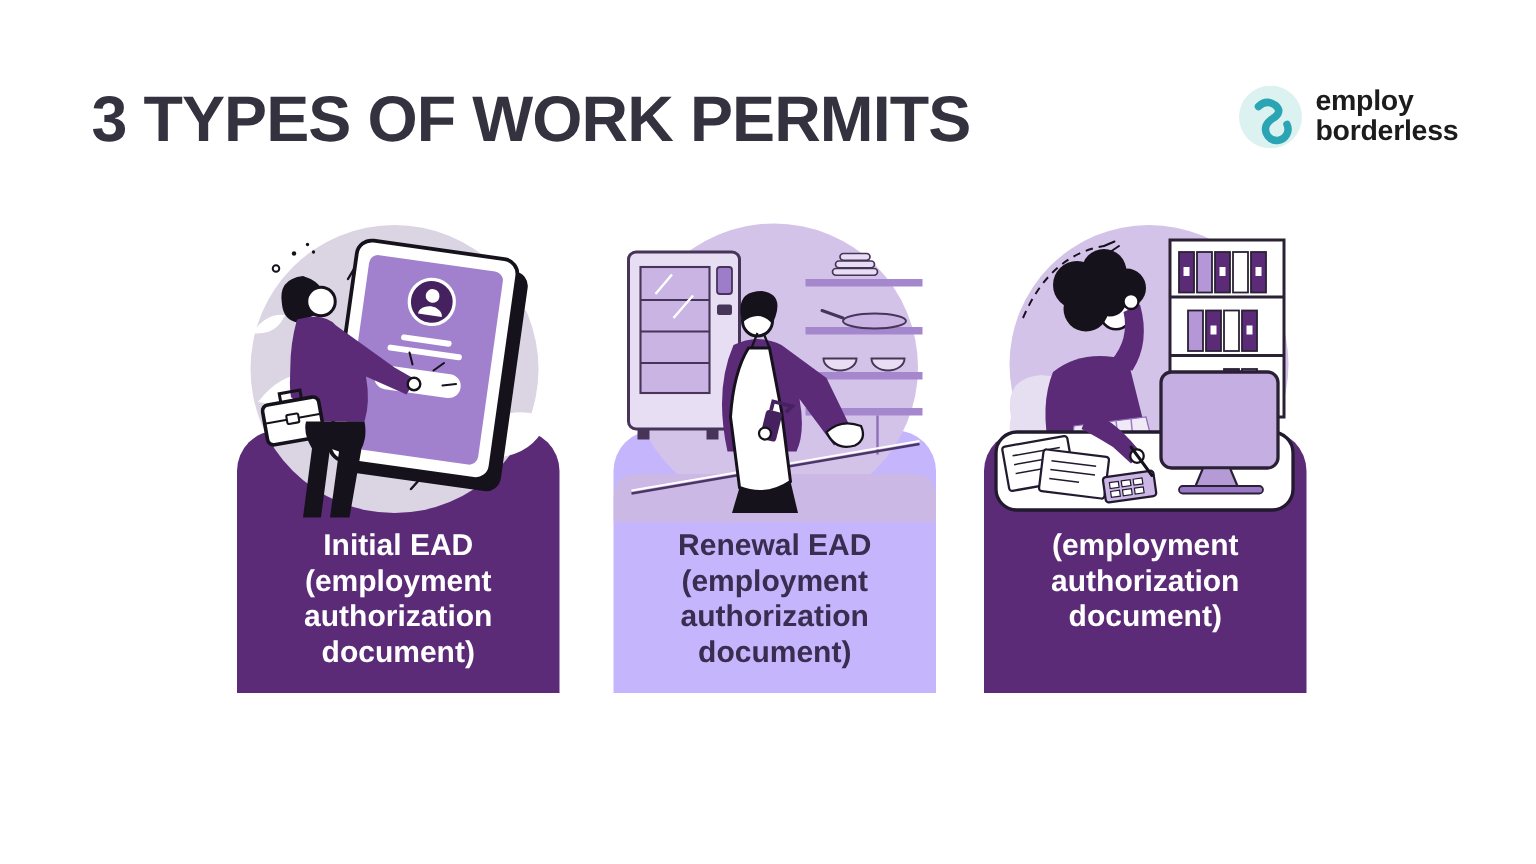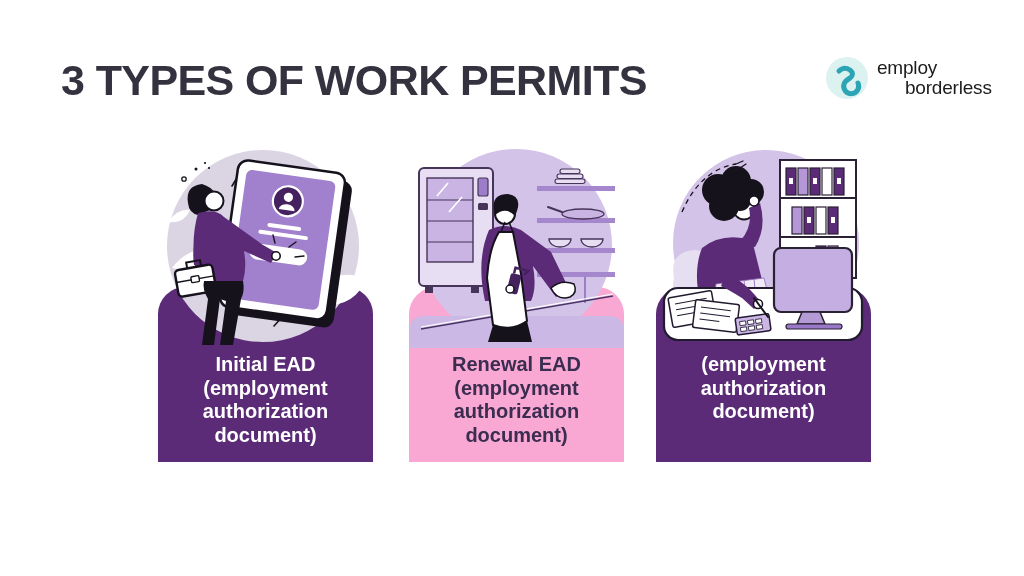--- a/index.html
+++ b/index.html
@@ -9,26 +9,26 @@
   }
   
   .title {
     position:absolute; left:61px; top:56px;
     font-size:43px; font-weight:800; letter-spacing:-0.6px;
     color:#34323f; white-space:nowrap;
   }
   .logo { position:absolute; left:826px; top:57px; display:flex; align-items:center; gap:9px; }
   .logo-badge { width:42px; height:42px; flex:0 0 auto; }
   .logo-text { color:#1c1c1c; font-size:19px; line-height:1.05; letter-spacing:-0.2px; }
-  .logo-line1 { font-weight:400; }
-  .logo-line2 { font-weight:400;margin-left:28px; }
+  .logo-line1 { font-weight:700; }
+  .logo-line2 { font-weight:700; }
   
   .card { position:absolute; top:287px; width:215px; border-radius:27px; z-index:1; }
   .card--dark  { background:#5b2b78; }
-  .card--light { background:#f9a8d4; }
+  .card--light { background:#c4b5fd; }
   #card1 { left:158px; height:227px; }
   #card2 { left:409px; height:224px; }
   #card3 { left:656px; height:227px; }
   .card-text {
     position:absolute; top:66px; left:0; right:0;
     text-align:center; font-weight:700; font-size:20px; line-height:23.5px;
     padding:0 8px;
   }
   .card--dark  .card-text { color:#ffffff; }
   .card--light .card-text { color:#3a2d50; }

